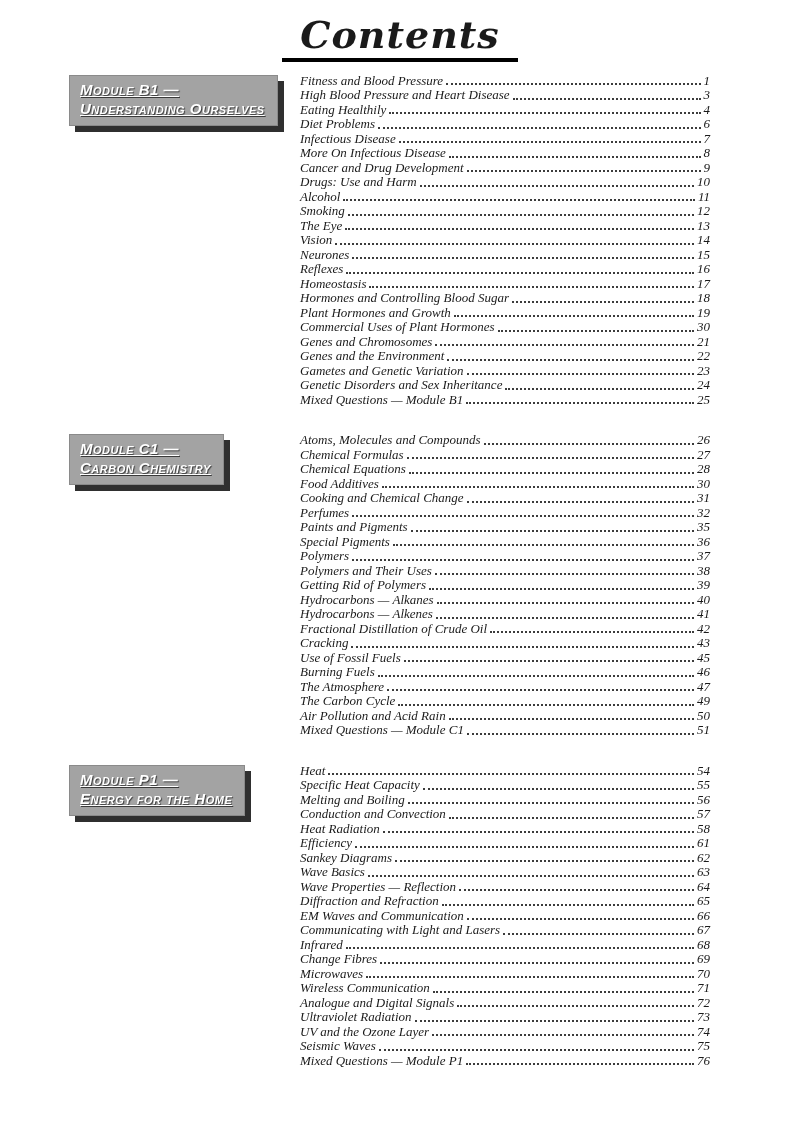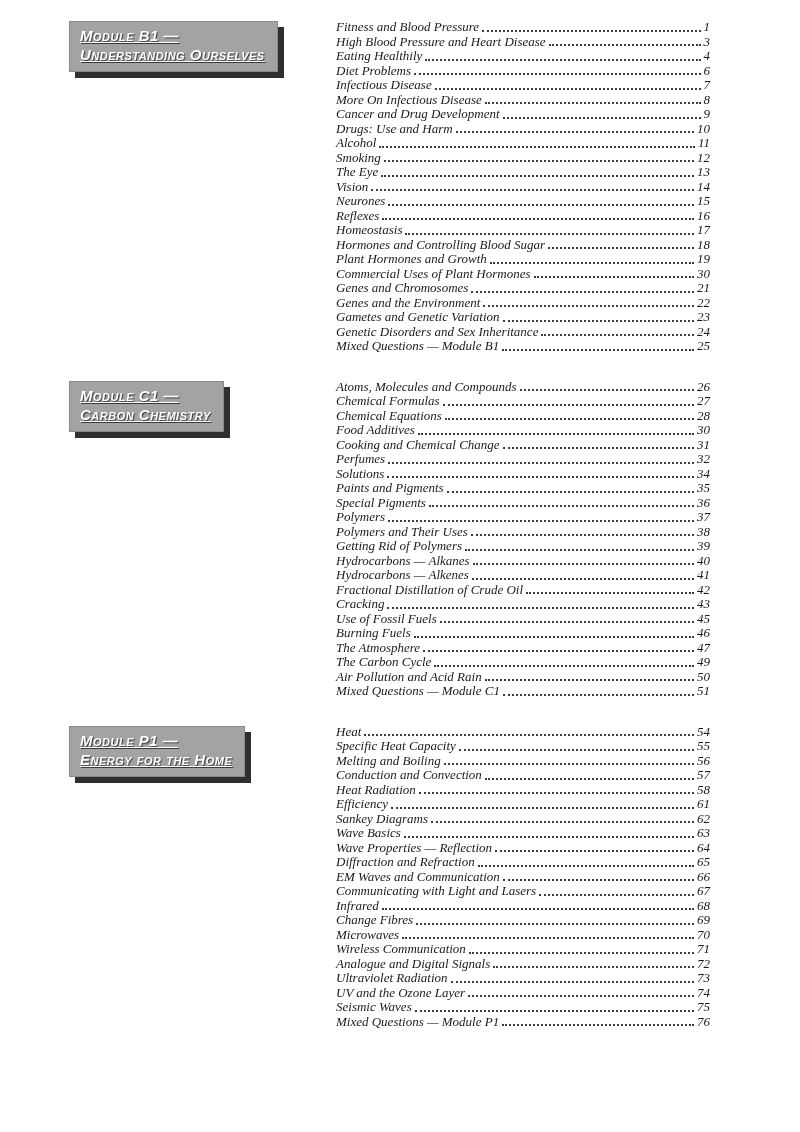--- a/index.html
+++ b/index.html
@@ -21,21 +21,21 @@
     font-family: "DejaVu Serif", serif;
     font-style: italic;
     font-weight: bold;
     font-size: 38px;
     letter-spacing: 1px;
     line-height: 1.1;
     border-bottom: 4px solid #000;
     padding: 0 18px 2px 18px;
   }
   .sections { margin: 6px 90px 0 65px; }
-  .section { display: flex; align-items: flex-start; margin-bottom: 26px; gap: 36px; }
+  .section { display: flex; align-items: flex-start; margin-bottom: 26px; }
   .section:last-child { margin-bottom: 8px; }
   .module-col { flex: 0 0 235px; width: 235px; padding-top: 1px; }
   .module-box {
     display: inline-block;
     margin-left: 4px;
     background: var(--box-bg, #a3a3a3);
     box-shadow: 6px 6px 0 var(--box-shadow, #2f2f2f);
     border: 1px solid #8a8a8a;
     padding: 4px 12px 7px 10px;
     min-width: 140px;
@@ -69,20 +69,23 @@
     min-width: 12px;
     margin: 0 3px 3px 3px;
     border-bottom: 2px dotted #3c3c3c;
   }
   .page-num { white-space: nowrap; }
 </style>
 </head>
 <body>
 
 <div class="page">
+  <div class="title-wrap">
+    <h1 class="contents-title">Contents</h1>
+  </div>
   <div class="sections">
       <div class="section">
         <div class="module-col"><div class="module-box"><div class="module-line">Module B1 —</div><div class="module-line">Understanding Ourselves</div></div></div>
         <div class="entries">
           <div class="entry">
             <span class="entry-title">Fitness and Blood Pressure</span>
             <span class="leader"></span>
             <span class="page-num">1</span>
           </div>
           <div class="entry">
@@ -222,25 +225,20 @@
           </div>
           <div class="entry">
             <span class="entry-title">Cooking and Chemical Change</span>
             <span class="leader"></span>
             <span class="page-num">31</span>
           </div>
           <div class="entry">
             <span class="entry-title">Perfumes</span>
             <span class="leader"></span>
             <span class="page-num">32</span>
-          </div>
-          <div class="entry">
-            <span class="entry-title">Solutions</span>
-            <span class="leader"></span>
-            <span class="page-num">34</span>
           </div>
           <div class="entry">
             <span class="entry-title">Paints and Pigments</span>
             <span class="leader"></span>
             <span class="page-num">35</span>
           </div>
           <div class="entry">
             <span class="entry-title">Special Pigments</span>
             <span class="leader"></span>
             <span class="page-num">36</span>

